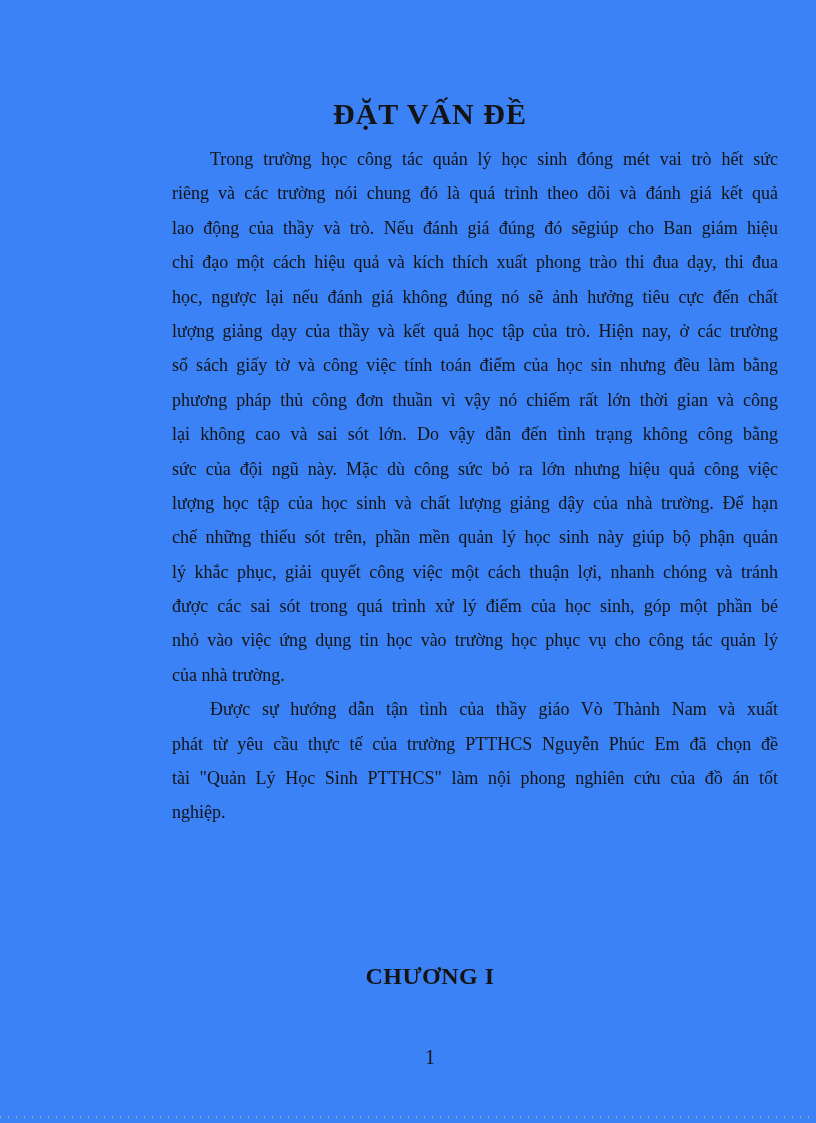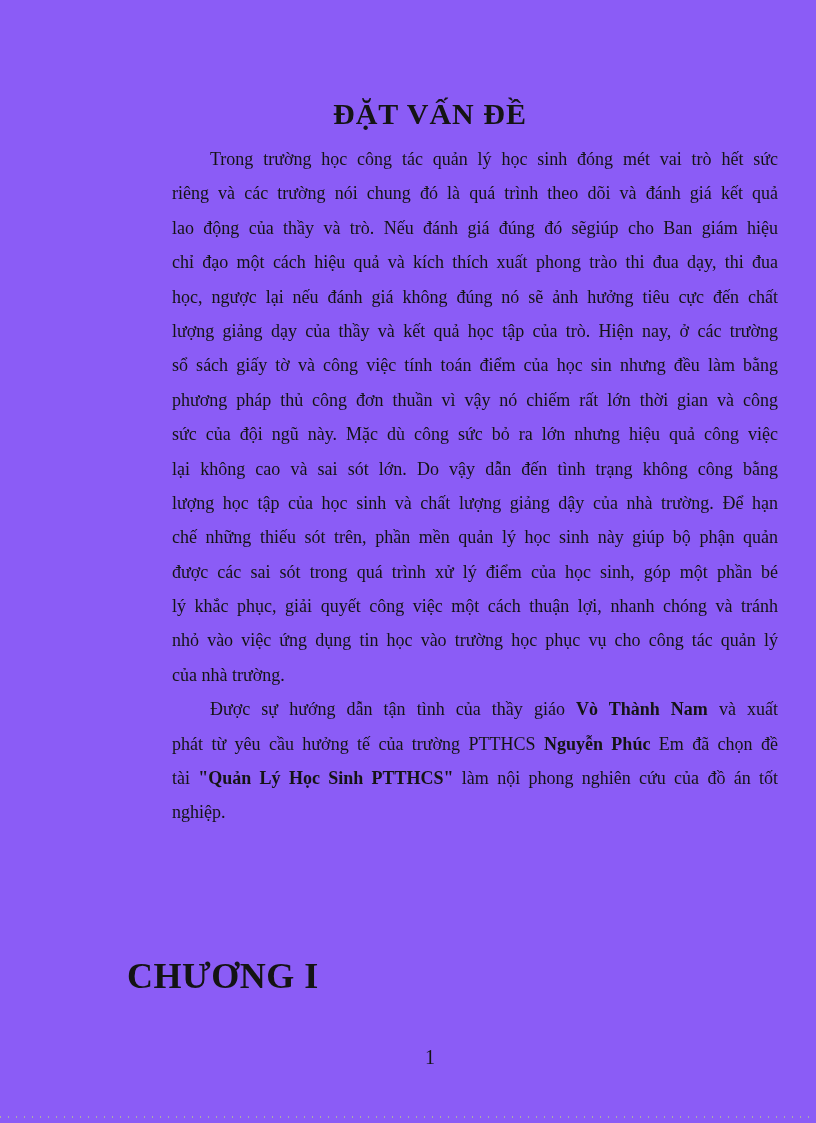--- a/index.html
+++ b/index.html
@@ -4,21 +4,21 @@
 <style>
   html, body {
     margin: 0;
     padding: 0;
     background: #ffffff;
   }
   .page {
     position: relative;
     width: 816px;
     height: 1123px;
-    background: #8b5cf6;
+    background: #3b82f6;
     overflow: hidden;
     font-family: "Liberation Serif", "DejaVu Serif", serif;
     color: #141414;
   }
   .doc-title {
     position: absolute;
     top: 94px;
     left: 145px;
     width: 606px;
     font-size: 30px;
@@ -38,29 +38,30 @@
   }
   .line {
     height: 34.4px;
     line-height: 34.4px;
     text-align: justify;
     text-align-last: justify;
     white-space: normal;
   }
   .line.last { text-align-last: left; }
   .line.indent { text-indent: 38px; }
-  .b { font-weight: bold; }
+  .b { font-weight: normal; }
   .chapter-heading {
     position: absolute;
     top: 956px;
     left: 145px;
     width: 606px;
-    font-size: 36px;
+    font-size: 24px;
     font-weight: bold;
     line-height: 40px;
+    text-align: center;
     transform: translateX(-18px);
     letter-spacing: 0.5px;
   }
   .page-number {
     position: absolute;
     top: 1042px;
     left: 145px;
     width: 606px;
     font-size: 20px;
     line-height: 30px;
@@ -85,32 +86,32 @@
   <div class="body-text">
       <div>
         <div class="line indent"><span>Trong trường học công tác quản lý học sinh đóng mét vai trò hết sức</span></div>
         <div class="line"><span>riêng và các trường nói chung đó là quá trình theo dõi và đánh giá kết quả</span></div>
         <div class="line"><span>lao động của thầy và trò. Nếu đánh giá đúng đó sẽgiúp cho Ban giám hiệu</span></div>
         <div class="line"><span>chỉ đạo một cách hiệu quả và kích thích xuất phong trào thi đua dạy, thi đua</span></div>
         <div class="line"><span>học, ngược lại nếu đánh giá không đúng nó sẽ ảnh hưởng tiêu cực đến chất</span></div>
         <div class="line"><span>lượng giảng dạy của thầy và kết quả học tập của trò. Hiện nay, ở các trường</span></div>
         <div class="line"><span>sổ sách giấy tờ và công việc tính toán điểm của học sin nhưng đều làm bằng</span></div>
         <div class="line"><span>phương pháp thủ công đơn thuần vì vậy nó chiếm rất lớn thời gian và công</span></div>
+        <div class="line"><span>lại không cao và sai sót lớn. Do vậy dẫn đến tình trạng không công bằng</span></div>
         <div class="line"><span>sức của đội ngũ này. Mặc dù công sức bỏ ra lớn nhưng hiệu quả công việc</span></div>
-        <div class="line"><span>lại không cao và sai sót lớn. Do vậy dẫn đến tình trạng không công bằng</span></div>
         <div class="line"><span>lượng học tập của học sinh và chất lượng giảng dậy của nhà trường. Để hạn</span></div>
         <div class="line"><span>chế những thiếu sót trên, phần mền quản lý học sinh này giúp bộ phận quản</span></div>
+        <div class="line"><span>lý khắc phục, giải quyết công việc một cách thuận lợi, nhanh chóng và tránh</span></div>
         <div class="line"><span>được các sai sót trong quá trình xử lý điểm của học sinh, góp một phần bé</span></div>
-        <div class="line"><span>lý khắc phục, giải quyết công việc một cách thuận lợi, nhanh chóng và tránh</span></div>
         <div class="line"><span>nhỏ vào việc ứng dụng tin học vào trường học phục vụ cho công tác quản lý</span></div>
         <div class="line last"><span>của nhà trường.</span></div>
       </div>
       <div>
         <div class="line indent"><span>Được sự hướng dẫn tận tình của thầy giáo </span><span class="b">Vò Thành Nam</span><span> và xuất</span></div>
-        <div class="line"><span>phát từ yêu cầu hưởng tế của trường PTTHCS </span><span class="b">Nguyễn Phúc</span><span> Em đã chọn đề</span></div>
+        <div class="line"><span>phát từ yêu cầu thực tế của trường PTTHCS </span><span class="b">Nguyễn Phúc</span><span> Em đã chọn đề</span></div>
         <div class="line"><span>tài </span><span class="b">"Quản Lý Học Sinh PTTHCS"</span><span> làm nội phong nghiên cứu của đồ án tốt</span></div>
         <div class="line last"><span>nghiệp.</span></div>
       </div>
     </div>
 
   <div class="chapter-heading">CHƯƠNG I</div>
 
   <div class="page-number">1</div>
 
   <div class="page-break-dots"></div>

